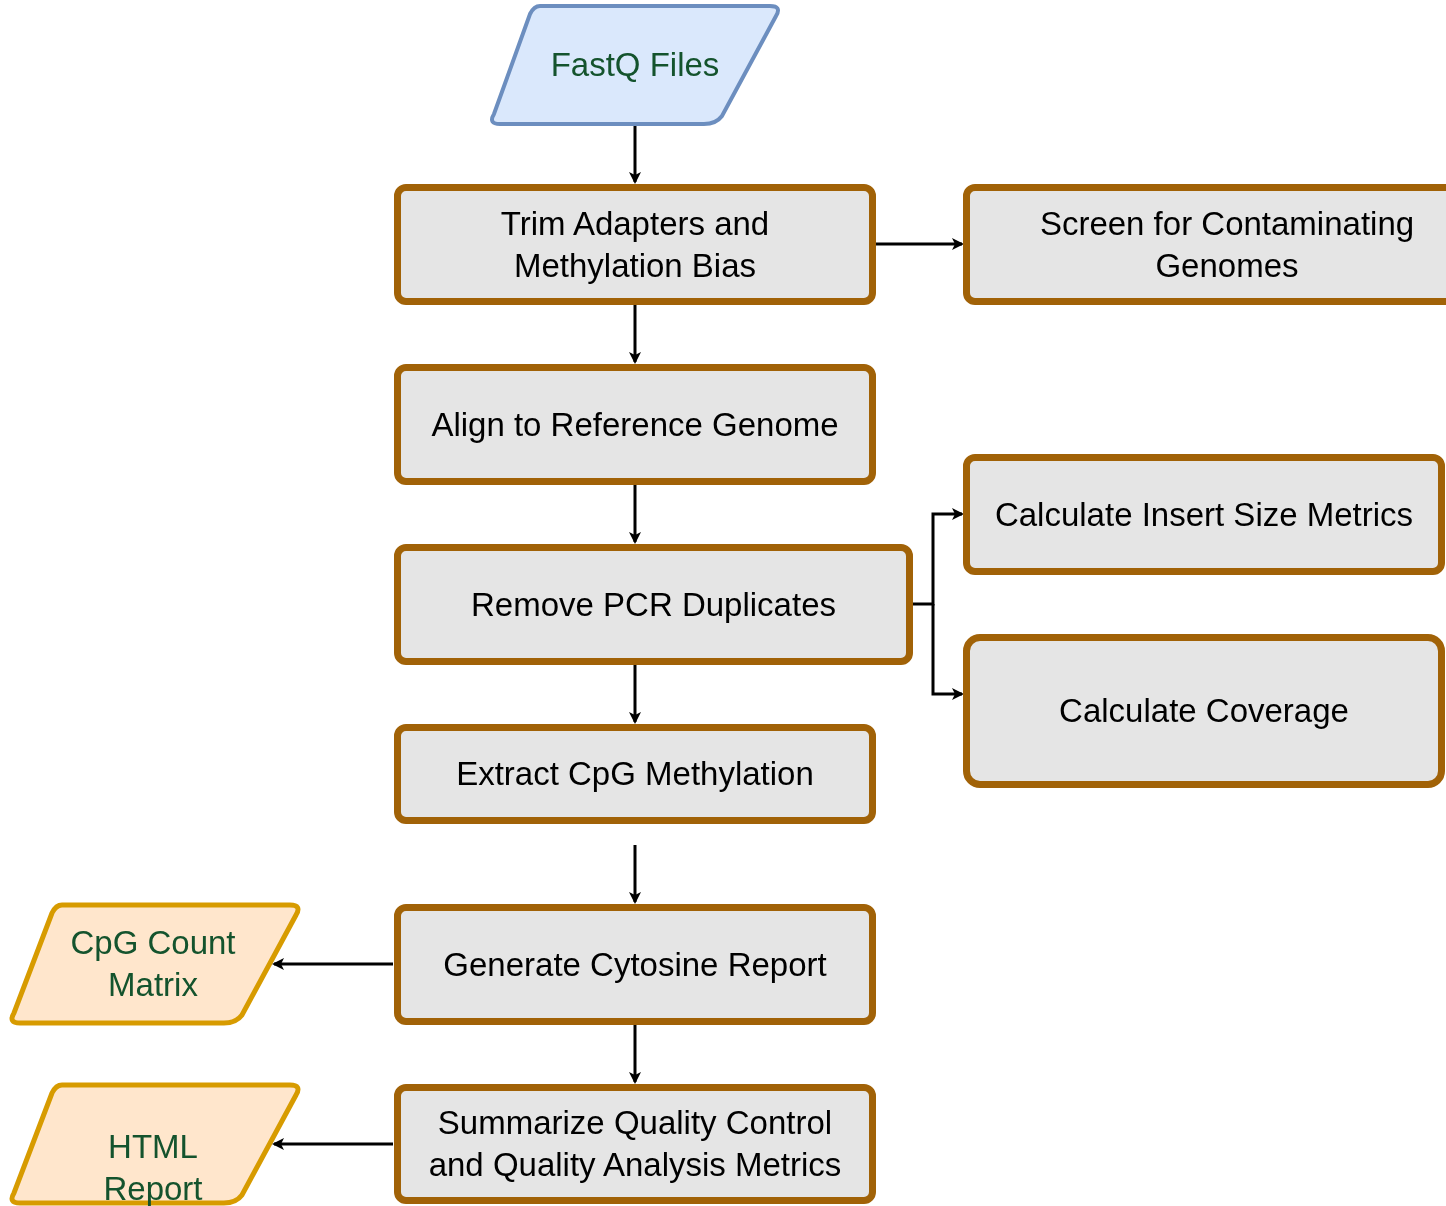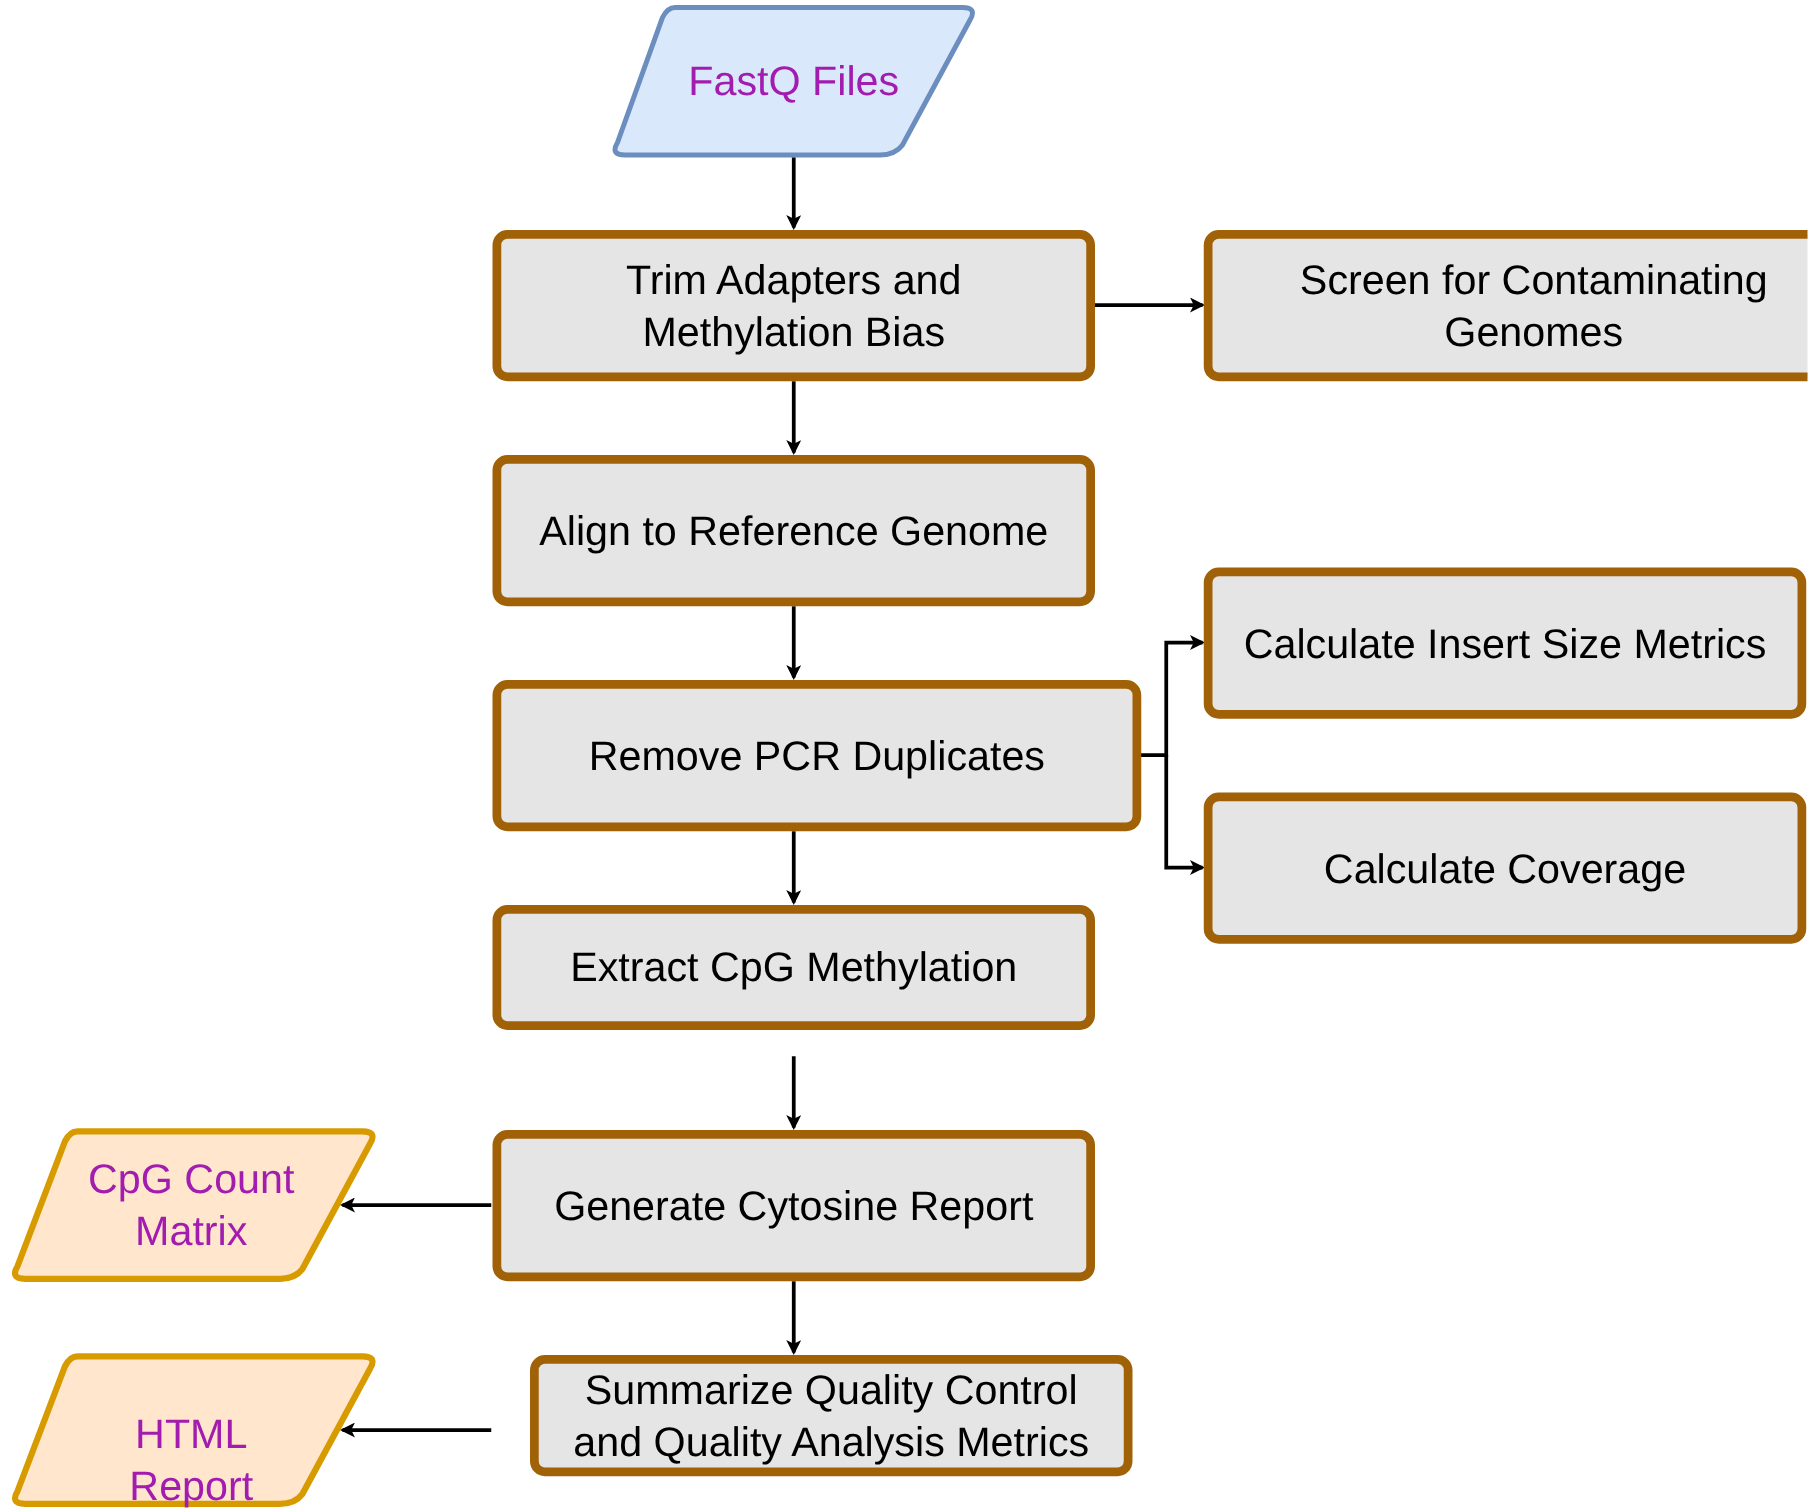--- a/index.html
+++ b/index.html
@@ -4,21 +4,21 @@
 <style>
   html, body { margin: 0; padding: 0; background: #ffffff; }
   body { width: 1446px; height: 1206px; position: relative; overflow: hidden;
          font-family: "Liberation Sans", sans-serif; }
   svg.diagram { position: absolute; left: 0; top: 0; }
   .box { position: absolute; box-sizing: border-box; background: #e5e5e5;
          border: 7px solid #a16207; border-radius: 12px;
          display: flex; align-items: center; justify-content: center;
          text-align: center; font-size: 33px; line-height: 42px; color: #000; }
   .para-label { position: absolute; display: flex; align-items: center; justify-content: center;
-                text-align: center; font-size: 33px; line-height: 42px; color: #a21caf; }
+                text-align: center; font-size: 33px; line-height: 42px; color: #14532d; }
 </style>
 </head>
 <body>
 
 <svg class="diagram" width="1446" height="1206">
   <defs>
     <marker id="arr" markerWidth="12" markerHeight="12" refX="10" refY="6" orient="auto" markerUnits="userSpaceOnUse" viewBox="0 0 12 12">
       <path d="M0,0 L12,6 L0,12 L3,6 Z" fill="#000"></path>
     </marker>
   </defs>
@@ -48,16 +48,16 @@
   </div>
 <div class="para-label" style="left:40px;top:1085px;width:226px;height:118px;">
     <span style="width:120px;margin-top:47px;">HTML Report</span>
   </div>
 
 <div class="box" style="left:394px;top:184px;width:482px;height:121px;padding:0 80px;">Trim Adapters and Methylation Bias</div>
 <div class="box" style="left:963px;top:184px;width:528px;height:121px;padding:0 20px;">Screen for Contaminating Genomes</div>
 <div class="box" style="left:394px;top:364px;width:482px;height:121px;">Align to Reference Genome</div>
 <div class="box" style="left:394px;top:544px;width:519px;height:121px;">Remove PCR Duplicates</div>
 <div class="box" style="left:963px;top:454px;width:482px;height:121px;">Calculate Insert Size Metrics</div>
-<div class="box" style="left:963px;top:634px;width:482px;height:121px;">Calculate Coverage</div>
+<div class="box" style="left:963px;top:634px;width:482px;height:154px;border-radius:17px;">Calculate Coverage</div>
 <div class="box" style="left:394px;top:724px;width:482px;height:100px;">Extract CpG Methylation</div>
 <div class="box" style="left:394px;top:904px;width:482px;height:121px;">Generate Cytosine Report</div>
-<div class="box" style="left:394px;top:1084px;width:482px;height:97px;padding:0 6px;margin-left:30px;">Summarize Quality Control and Quality Analysis Metrics</div>
+<div class="box" style="left:394px;top:1084px;width:482px;height:120px;padding:0 6px;">Summarize Quality Control and Quality Analysis Metrics</div>
 
 </body></html>

